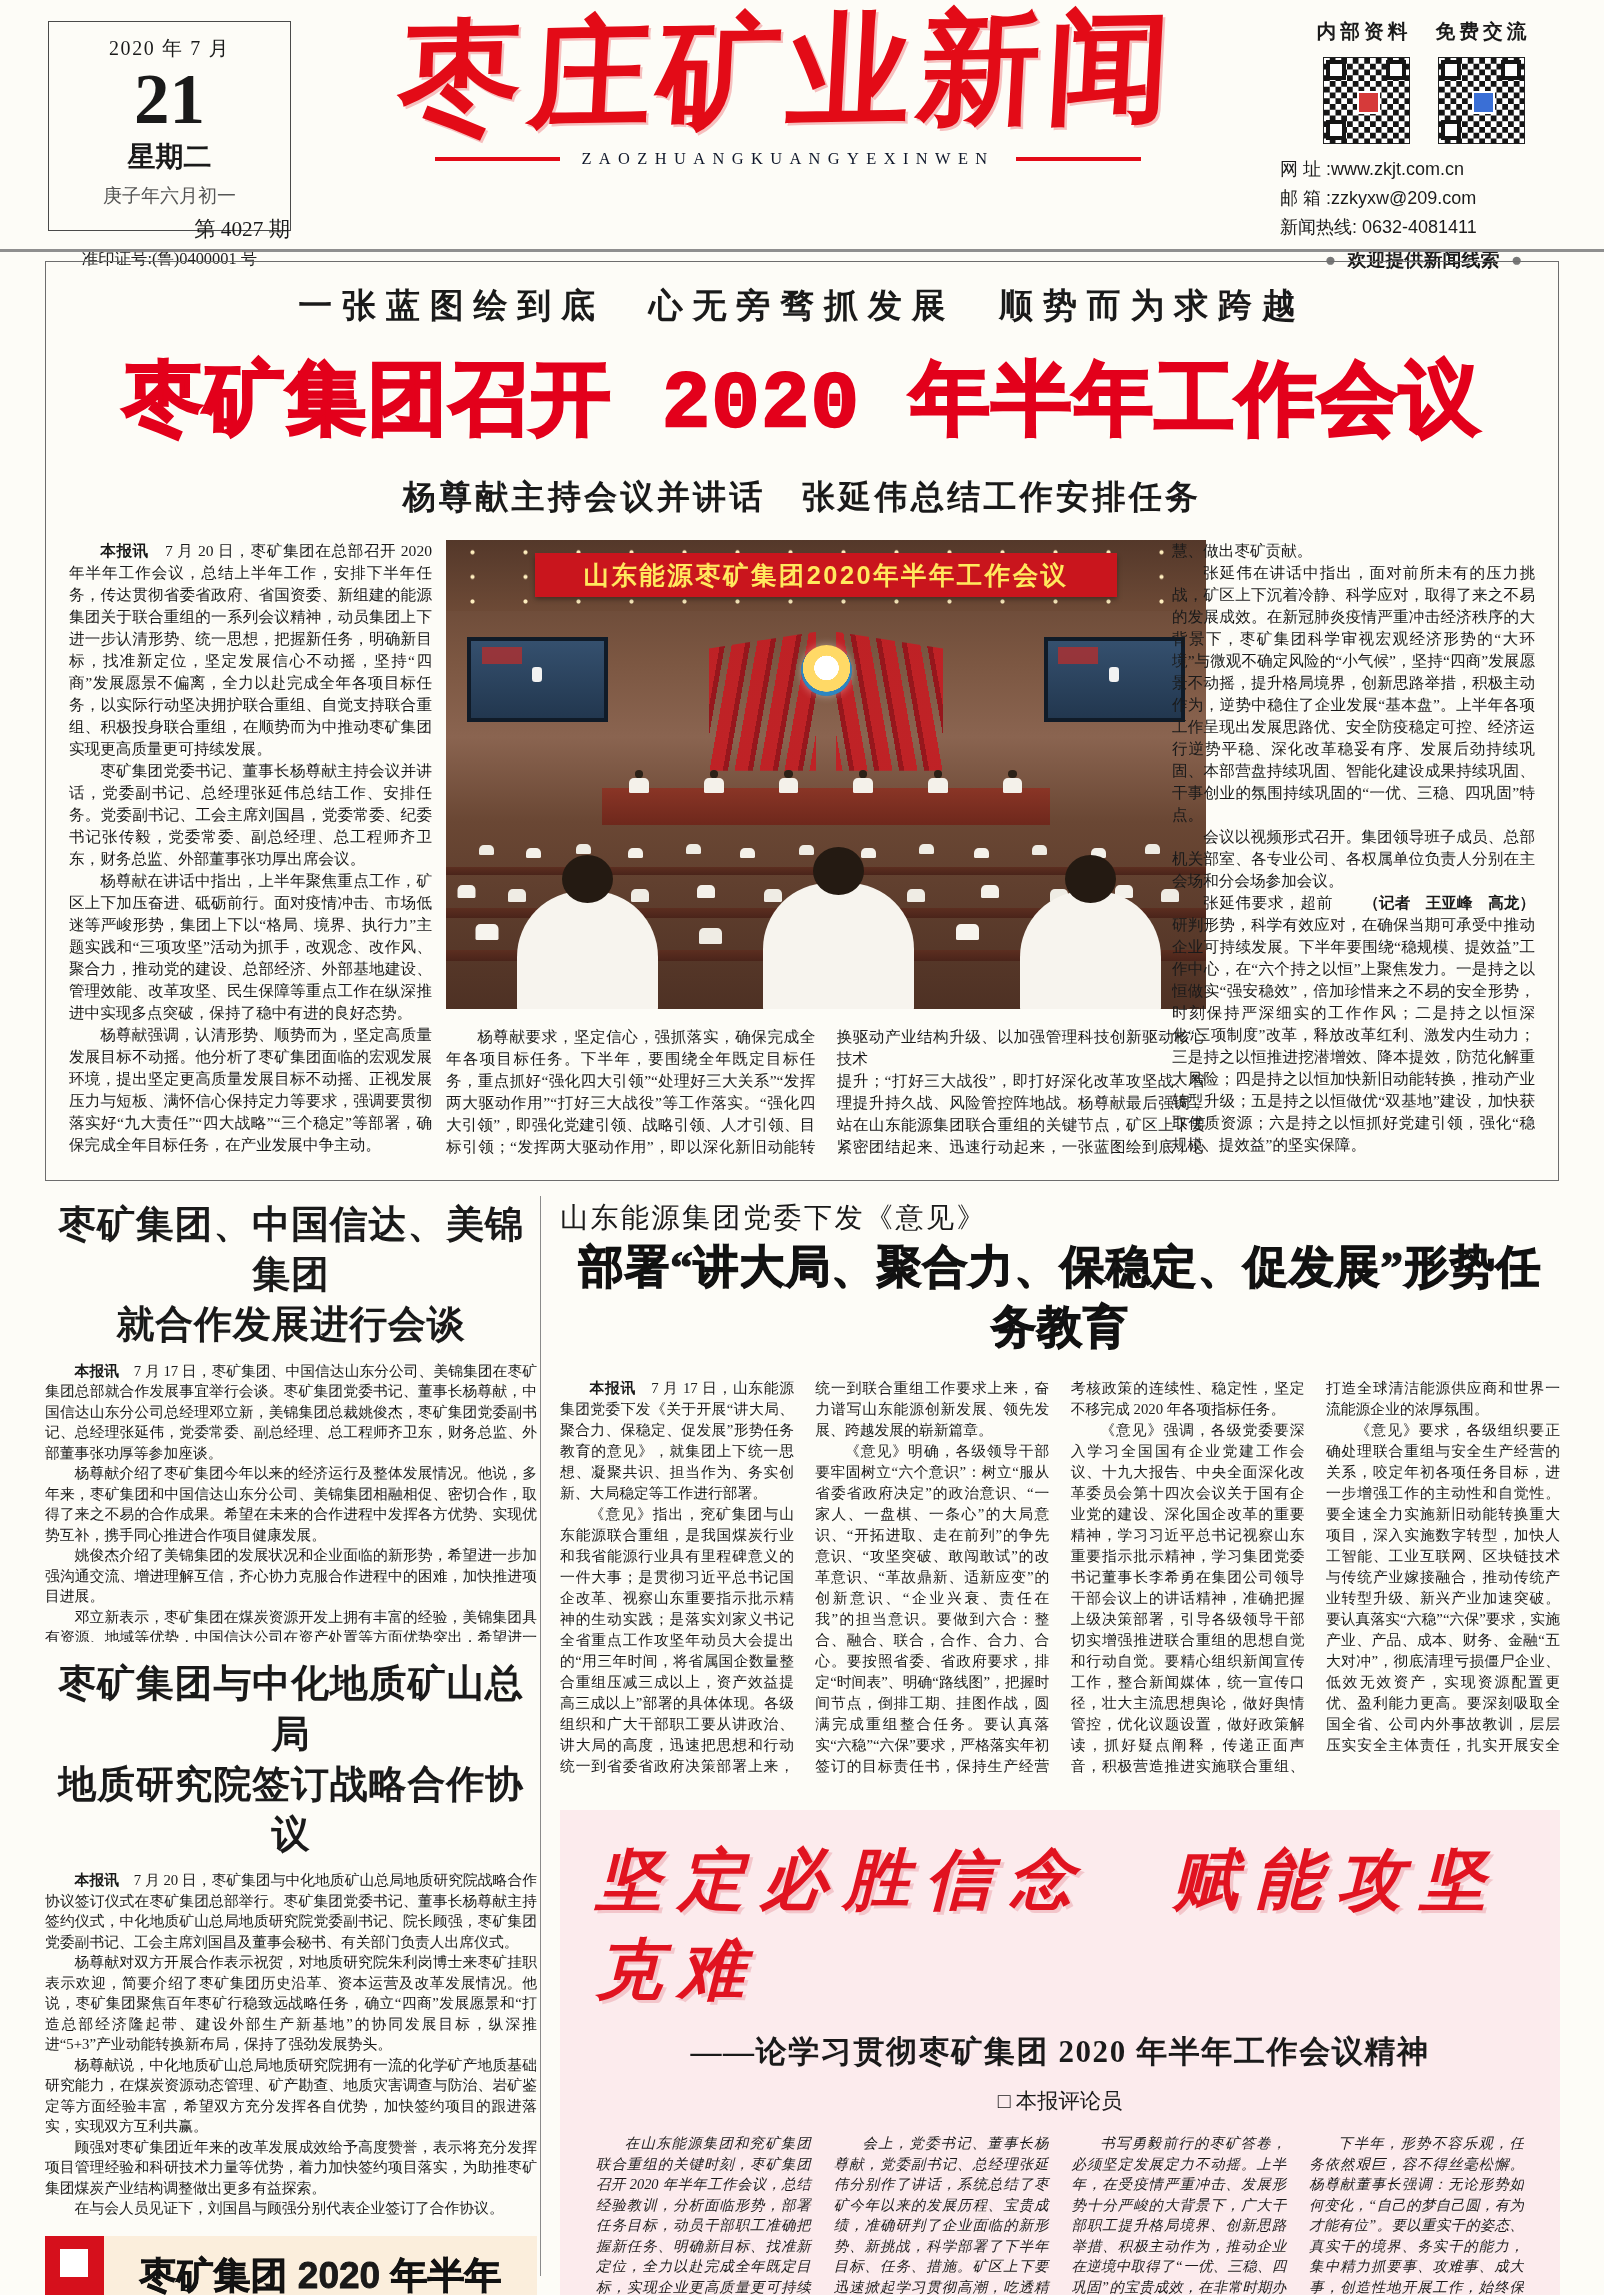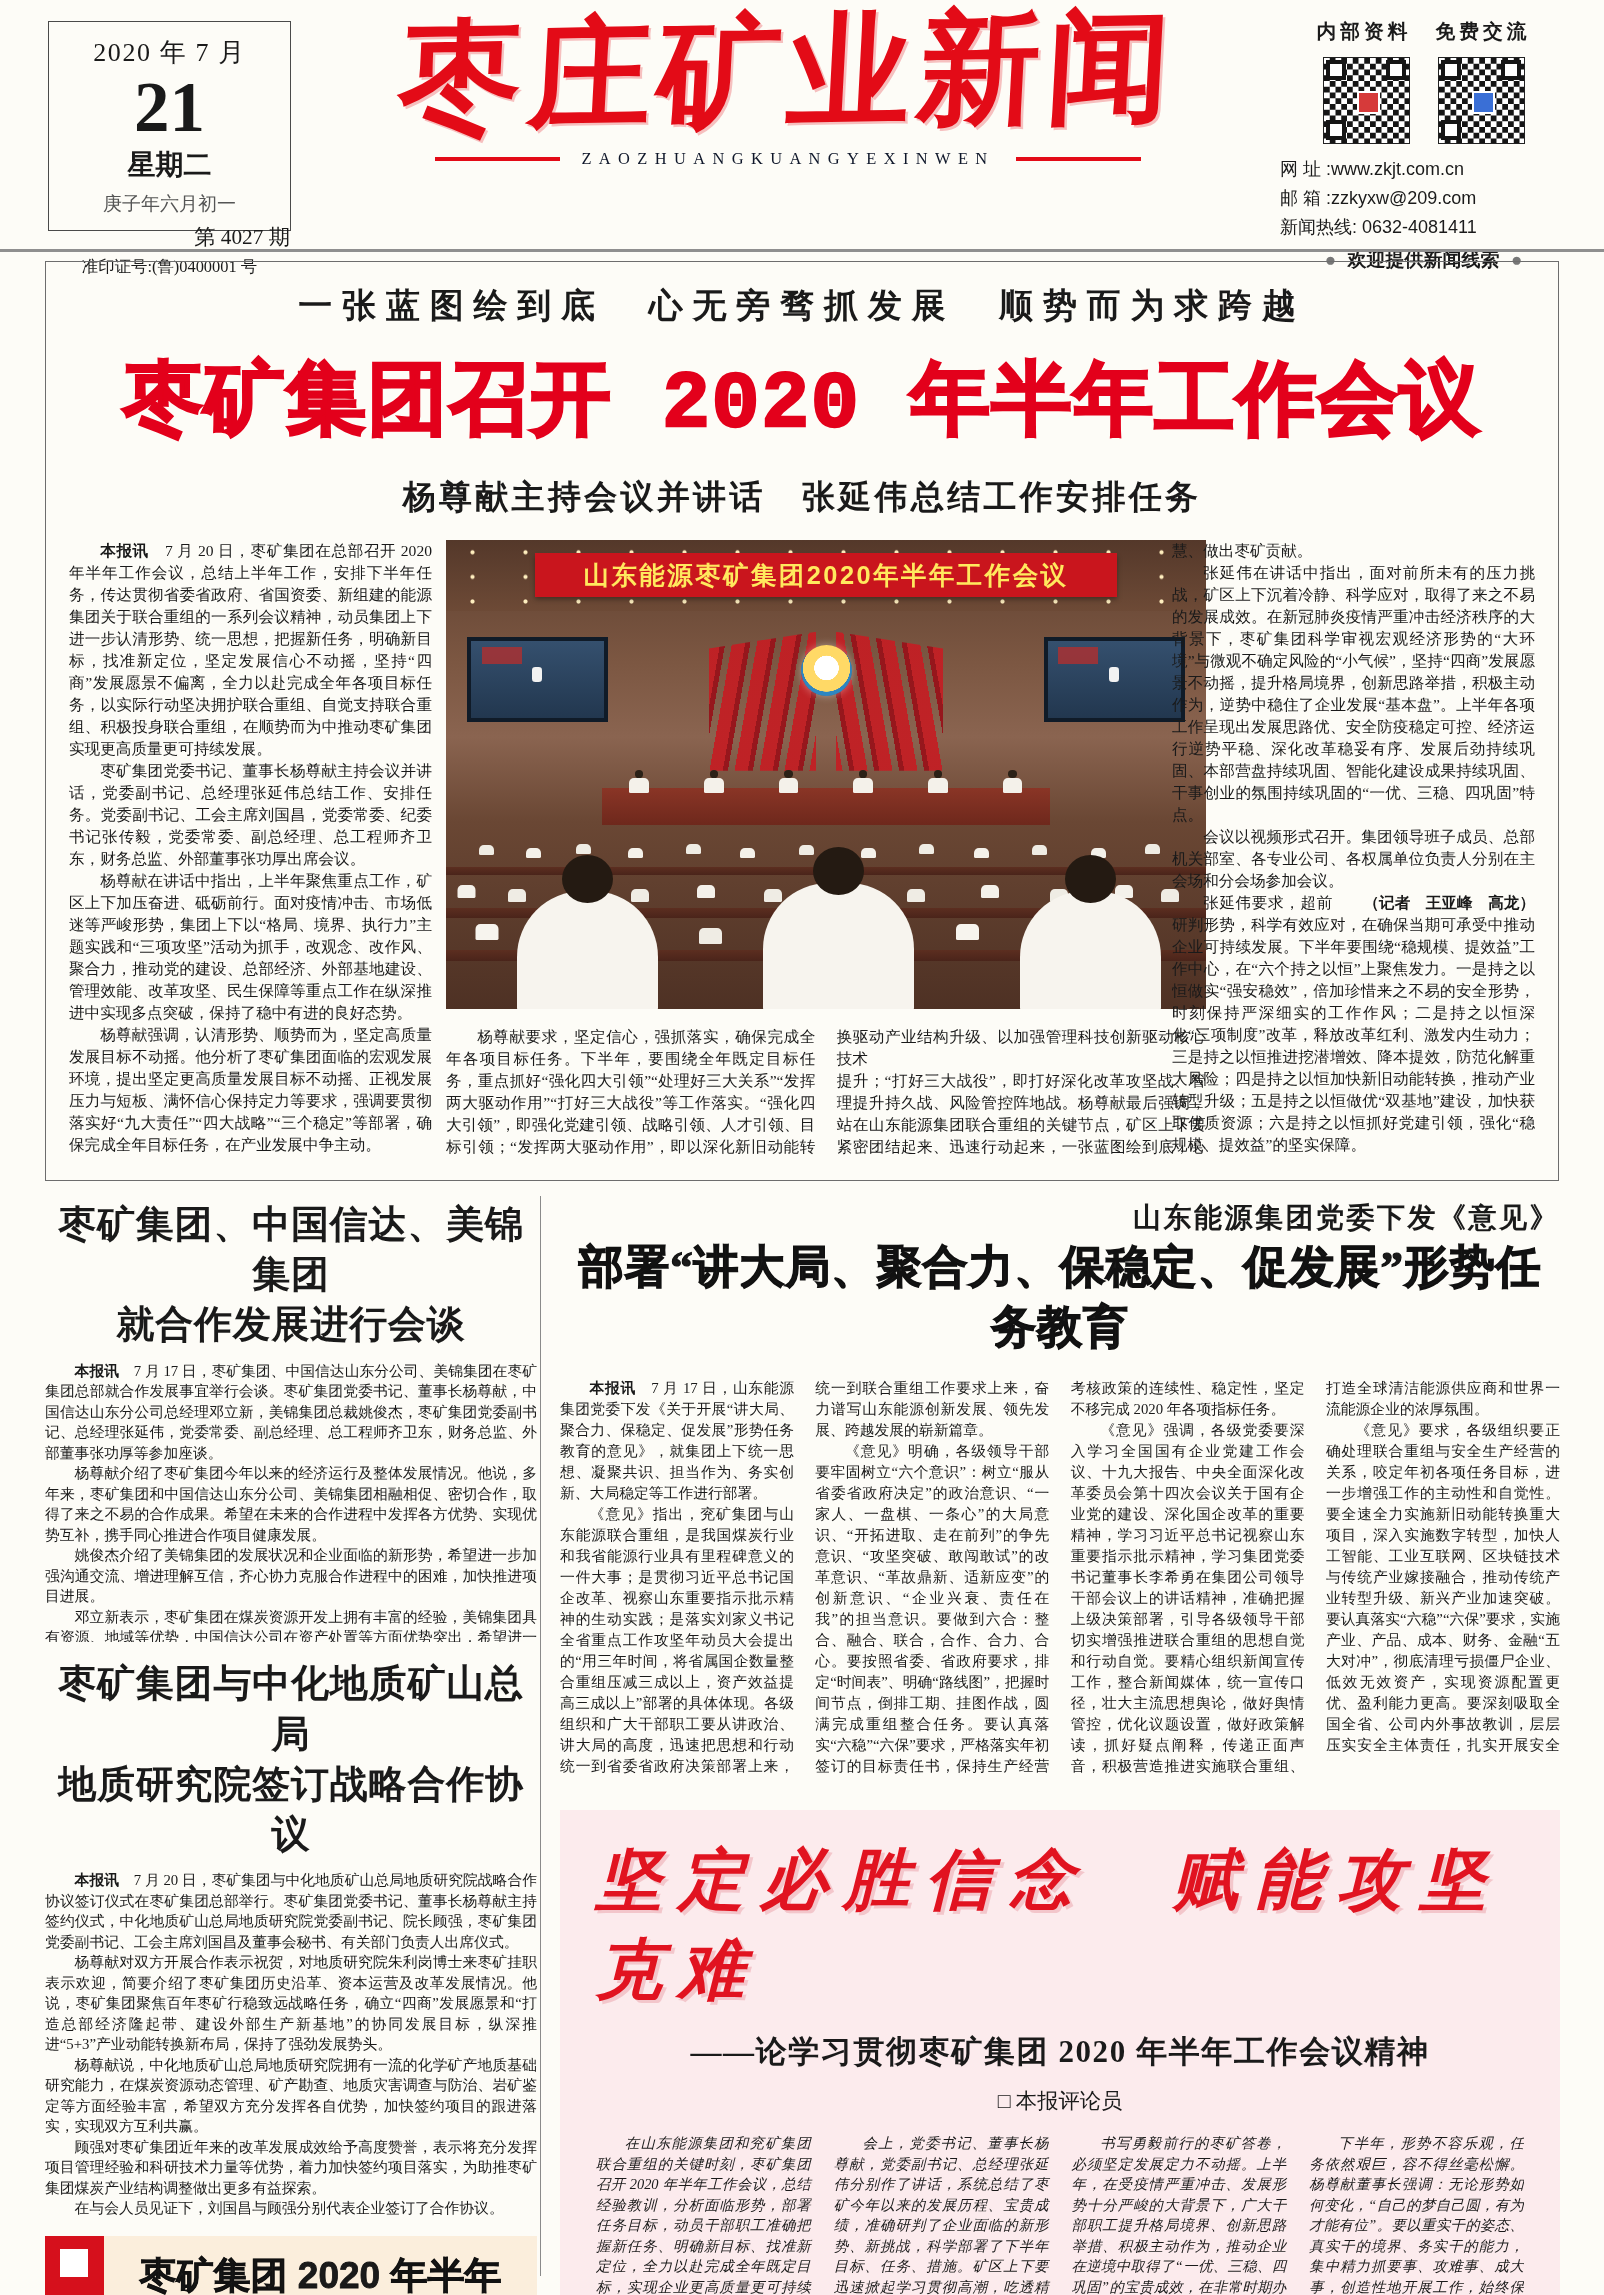--- a/index.html
+++ b/index.html
@@ -12,21 +12,21 @@
         font-family:"Liberation Serif","DejaVu Serif",serif;color:#1a1a1a;overflow:hidden;}
   .abs{position:absolute;}
   .sans{font-family:Liberation Mono, monospace;}
   .just{text-align:justify;text-justify:inter-ideograph;}
   p.body-p{margin:0;text-indent:2em;}
   .byline{float:right;font-weight:bold;}
 
   
   #date-box{left:48px;top:21.3px;width:243px;height:210px;border:1.6px solid #4a4a4a;
             text-align:center;box-sizing:border-box;padding-top:13px;}
-  #date-box .d1{font-size:26px;letter-spacing:1.6px;}
+  #date-box .d1{font-size:20px;letter-spacing:1.6px;}
   #date-box .d2{font-size:71px;font-weight:bold;line-height:71px;margin-top:1.6px;}
   #date-box .d3{font-size:28px;font-weight:bold;margin-top:3.3px;}
   #date-box .d4{font-size:19px;color:#555;margin-top:6.6px;}
   #date-box .d5{font-size:21.3px;margin-top:4.9px;text-align:right;}
   #date-box .d6{font-size:16.4px;margin-top:4.9px;}
   #masthead{left:312px;top:6.6px;width:952px;text-align:center;}
   #masthead .title{font-size:123px;line-height:131px;font-weight:900;color:var(--brand-red);
       letter-spacing:6.6px;transform:skewX(-4deg) rotate(-1deg);display:inline-block;
       text-shadow:2.5px 2.5px 0 rgba(227,11,23,.25);}
   #masthead .pybar{display:flex;align-items:center;width:706px;margin:11.5px auto 0;}
@@ -106,21 +106,21 @@
   #daodu .strip{width:59px;background:var(--daodu-red);position:relative;}
   #daodu .strip .sq{position:absolute;left:14.8px;top:13px;width:28px;height:28px;background:#fff;}
   #daodu .strip .vt{position:absolute;left:0;top:57px;width:59px;text-align:center;
       writing-mode:vertical-rl;font-size:34px;font-weight:900;color:#fff;letter-spacing:11.5px;
       font-family:"Liberation Sans",sans-serif;}
   #daodu .dbody{flex:1;background:var(--daodu-bg);padding:14.8px 24.6px 9.8px;display:flex;flex-direction:column;}
   #daodu .dtitle{font-size:37px;font-weight:900;text-align:center;line-height:1.35;
       font-family:"Liberation Sans",sans-serif;-webkit-text-stroke:0.8px #111;}
 
   #right-lower{left:560px;top:1199px;width:1000px;}
-  #op-kicker{font-size:28px;font-weight:bold;text-align:right;letter-spacing:2.5px;}
+  #op-kicker{font-size:28px;font-weight:normal;text-align:left;letter-spacing:2.5px;}
   #op-headline{font-size:45px;font-weight:900;text-align:center;margin-top:0;letter-spacing:0.8px;
       -webkit-text-stroke:1.2px #111;}
   #op-body{margin-top:21.3px;height:409px;column-count:4;column-gap:21.3px;overflow:hidden;
       font-size:14.8px;line-height:21px;}
 
   #editorial{margin-top:23px;background:var(--editorial-bg);height:518px;box-sizing:border-box;
       padding:24.6px 36px 18px;}
   #ed-title{font-size:66px;font-weight:900;font-style:italic;color:var(--editorial-red);text-align:left;
       letter-spacing:16.4px;text-shadow:3.3px 3.3px 0 #f3c6cb;font-family:"DejaVu Serif",serif;}
   #ed-subtitle{font-size:31px;font-weight:900;text-align:center;margin-top:16.4px;letter-spacing:1.6px;}

